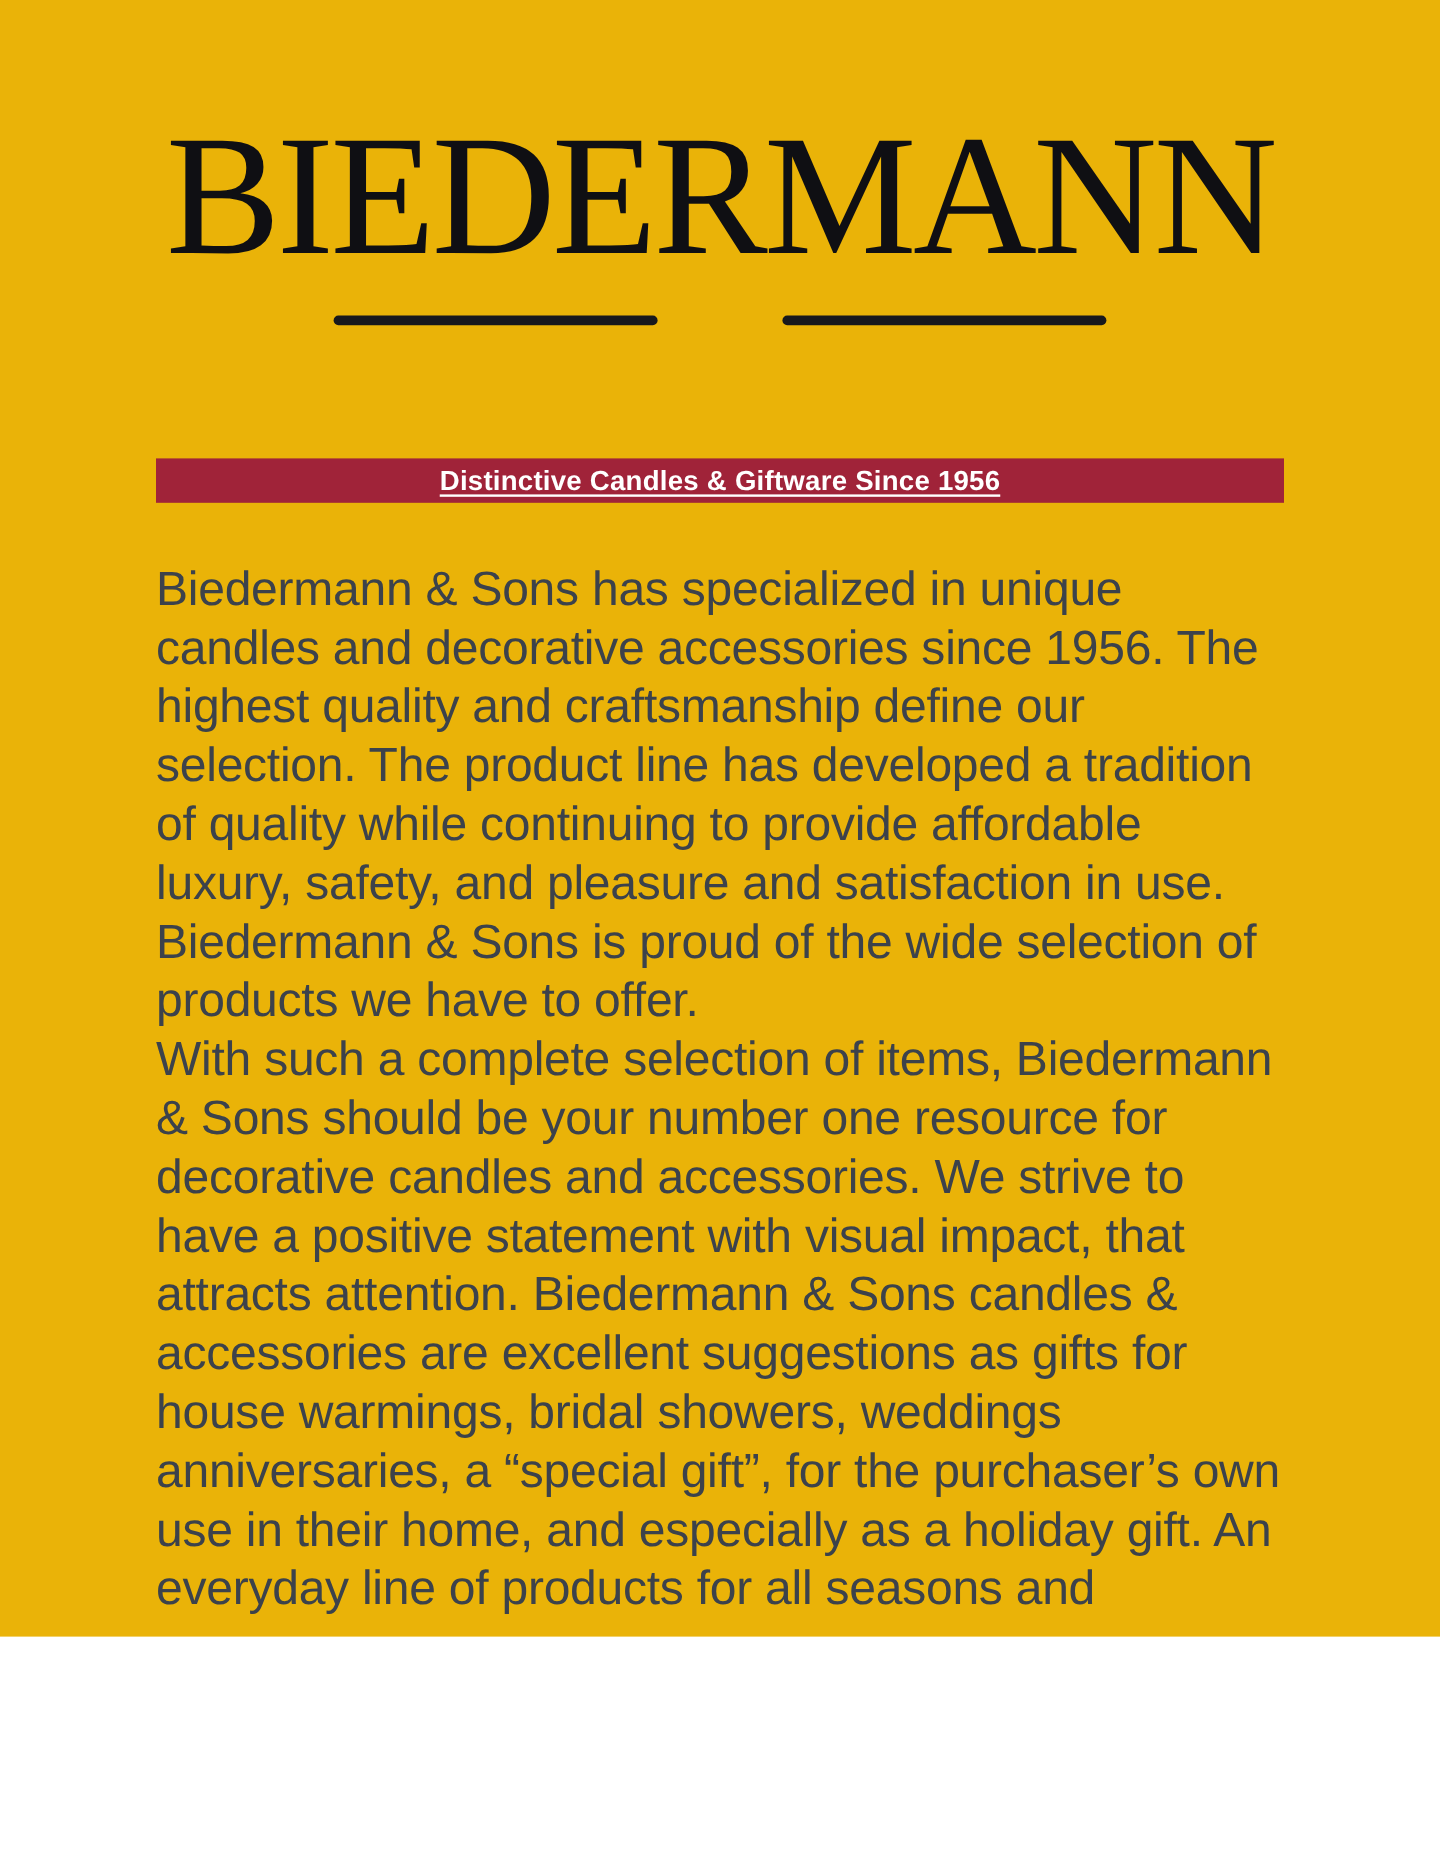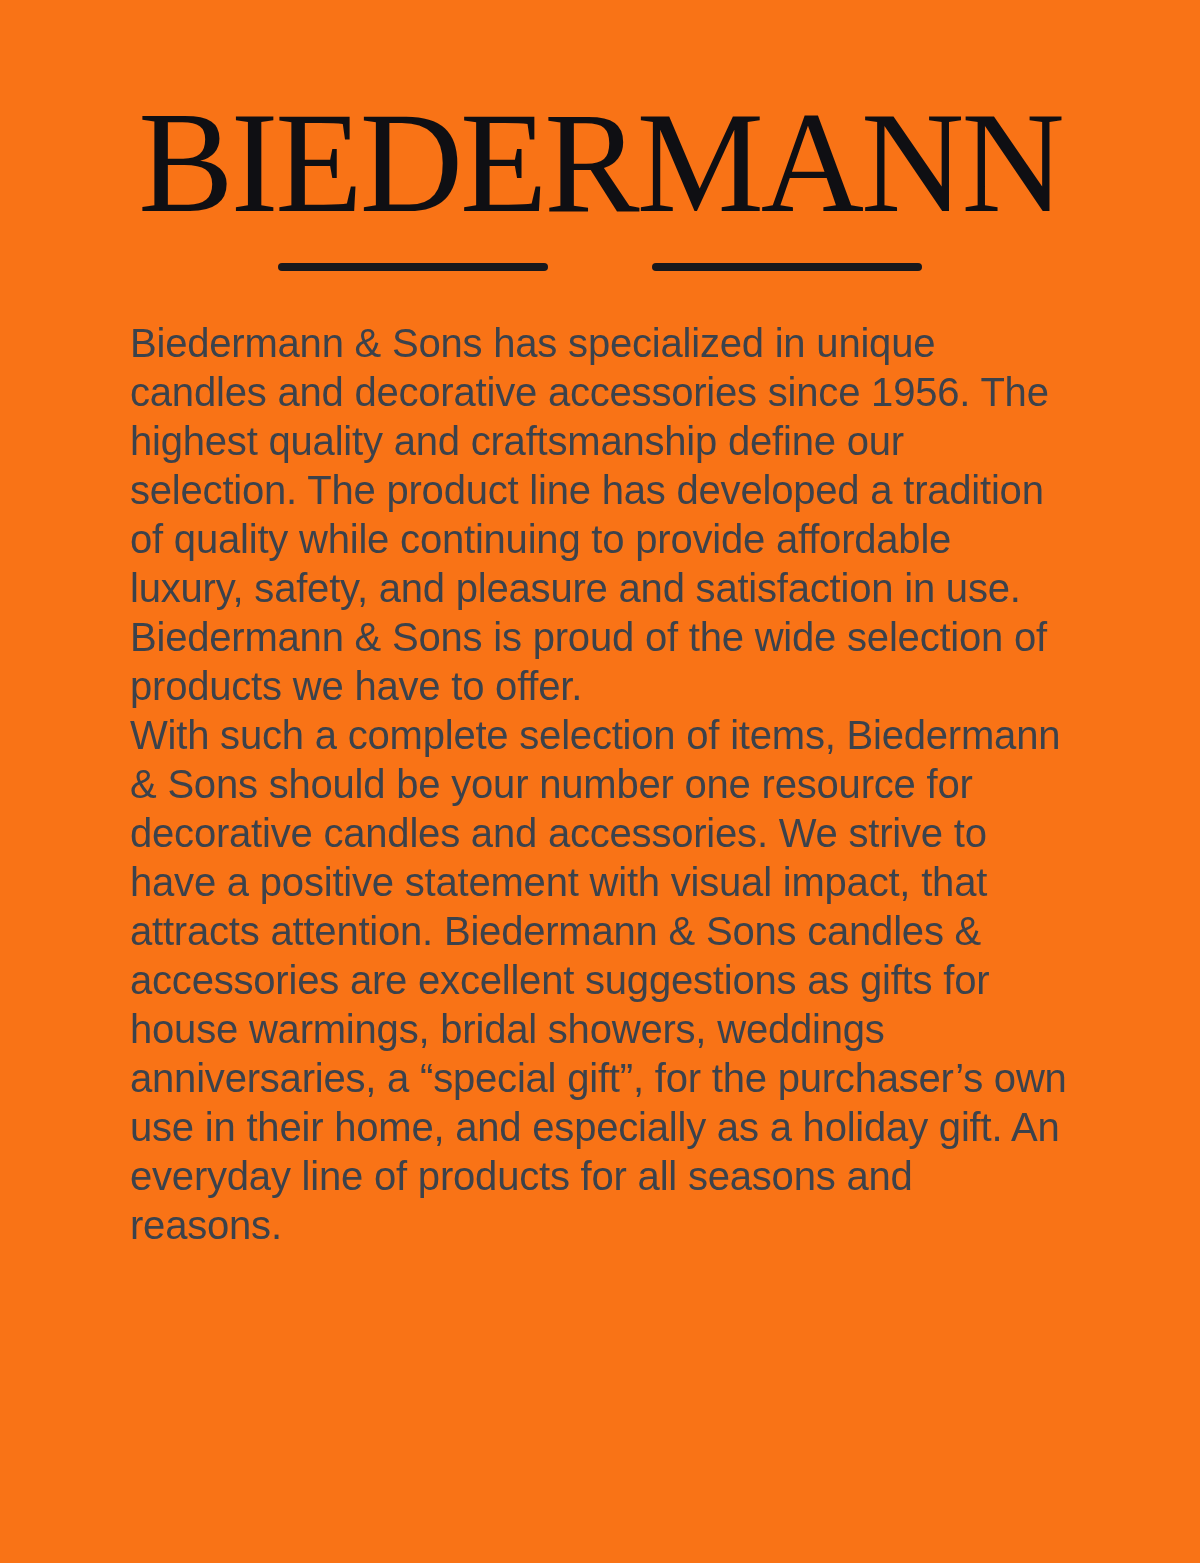--- a/index.html
+++ b/index.html
@@ -4,23 +4,23 @@
 <style>
   * { box-sizing: border-box; }
   html, body {
     margin: 0;
     padding: 0;
     background: #ffffff;
   }
   .page {
     position: relative;
     width: 1200px;
-    height: 1563px;
+    height: 1364px;
     margin: 0 auto;
-    background: #f97316;
+    background: #eab308;
     font-family: "Liberation Sans", sans-serif;
     overflow: hidden;
   }
 
   
   .logo {
     padding-top: 92px;
     text-align: center;
   }
   .logo-primary {
@@ -96,19 +96,22 @@
 <div class="page">
 
   <header class="logo">
     <div class="logo-primary">BIEDERMANN</div>
     <div class="logo-secondary-row">
       <span class="logo-rule left"></span>
       <span class="logo-rule right"></span>
     </div>
   </header>
 
+  <div class="banner">
+    <a class="banner-link">Distinctive Candles &amp; Giftware Since 1956</a>
+  </div>
 
   <main class="content">
     <p>Biedermann &amp; Sons has specialized in unique candles and decorative accessories since 1956. The highest quality and craftsmanship define our selection. The product line has developed a tradition of quality while continuing to provide affordable luxury, safety, and pleasure and satisfaction in use. Biedermann &amp; Sons is proud of the wide selection of products we have to offer.</p>
     <p>With such a complete selection of items, Biedermann &amp; Sons should be your number one resource for decorative candles and accessories. We strive to have a positive statement with visual impact, that attracts attention. Biedermann &amp; Sons candles &amp; accessories are excellent suggestions as gifts for house warmings, bridal showers, weddings anniversaries, a “special gift”, for the purchaser’s own use in their home, and especially as a holiday gift. An everyday line of products for all seasons and reasons.</p>
   </main>
 
 </div>
 
 </body></html>

